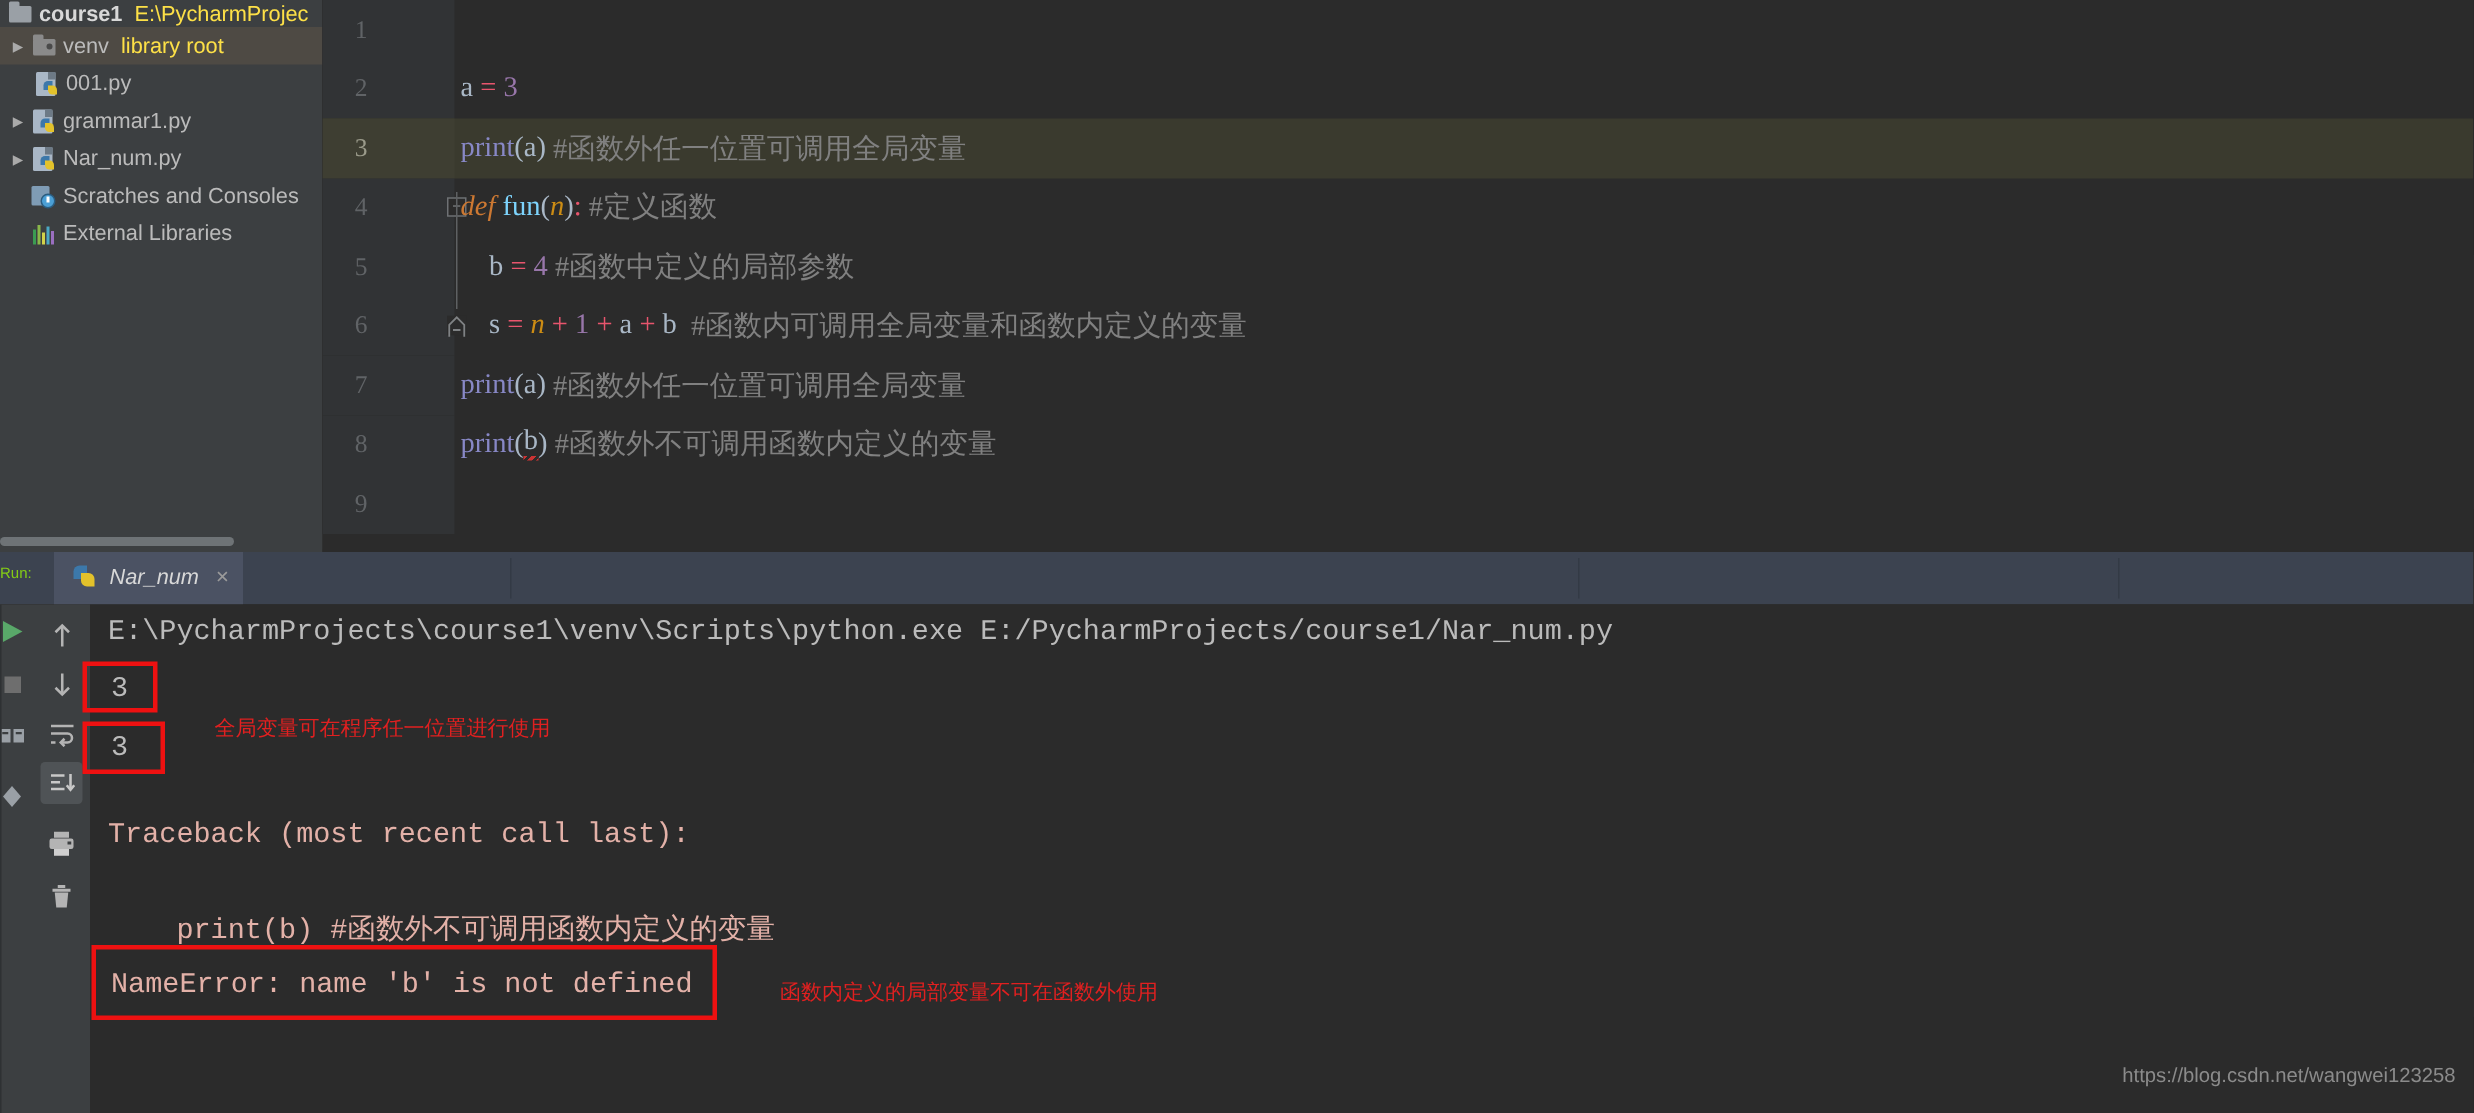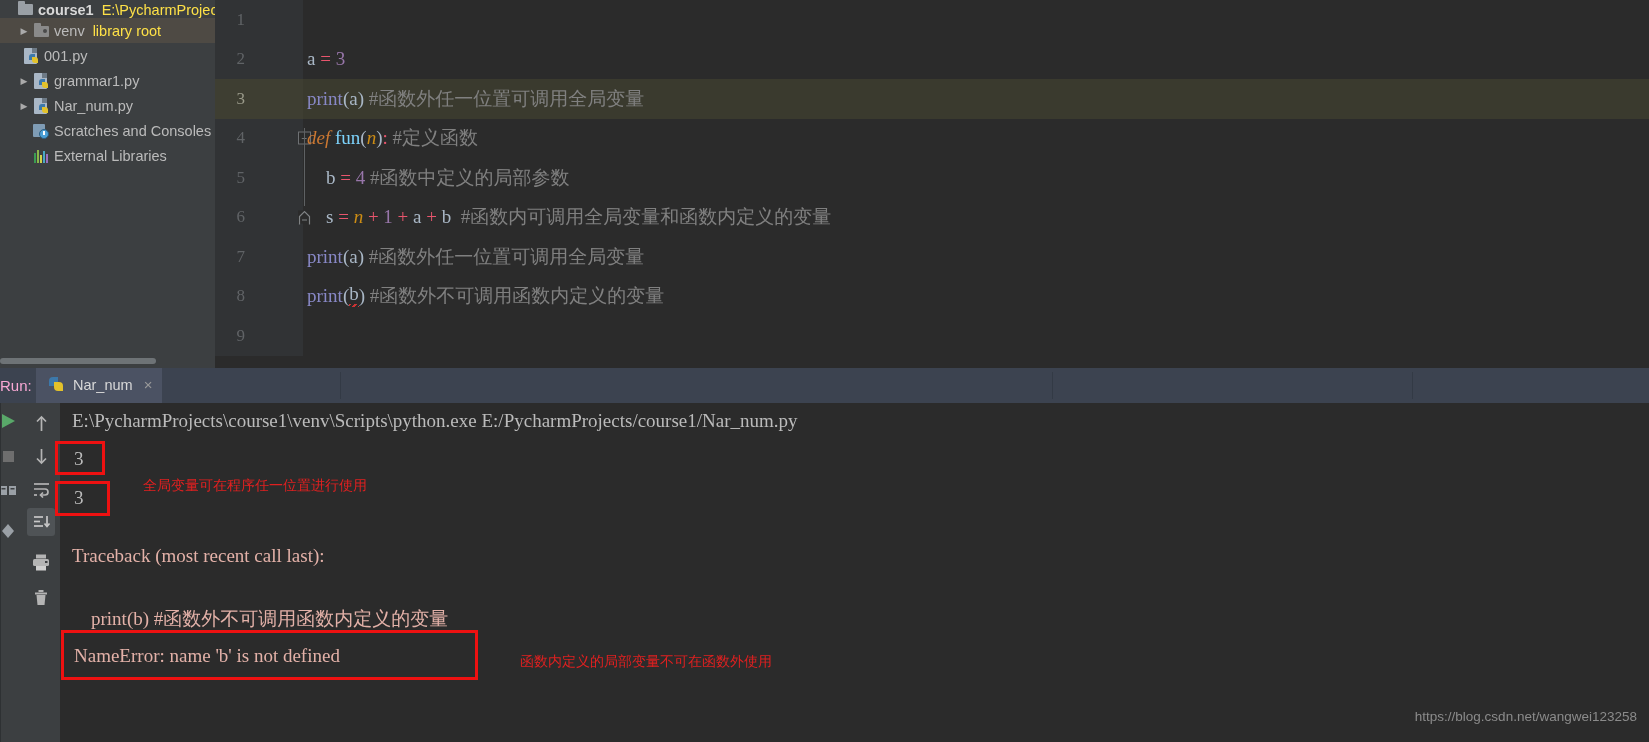--- a/index.html
+++ b/index.html
@@ -12,21 +12,21 @@
   #root { position: relative; width: 1649px; height: 742px; background: #2b2b2b; }
 
   
   .project-panel {
     position: absolute; left: 0; top: 0; width: 215px; height: 368px;
     background: #3c3f41; overflow: hidden;
   }
   .tree-row {
     position: relative; height: 25px; display: flex; align-items: center;
     white-space: nowrap; font-size: 14.5px; color: #bbbbbb;
-    padding-left: 16px;
+    padding-left: 4px;
   }
   .tree-row.selected { background: #4e4a44; }
   .tree-row.top-partial { height: 18px; align-items: flex-end; }
   .arrow {
     width: 16px; min-width: 16px; display: flex; align-items: center; justify-content: center;
     color: #aaaaaa; font-size: 9px;
   }
   .arrow.empty { color: transparent; }
   .ticon { width: 20px; min-width: 20px; height: 18px; position: relative; display:inline-block; }
 
@@ -149,27 +149,28 @@
     background-size: 100% 3px; background-repeat: repeat-x;
     background-position: 0 100%; padding-bottom:2px;
   }
 
   
   .run-header {
     position:absolute; left:0; top:368px; width:1649px; height:35px;
     background:#3c4350;
   }
   .run-label {
-    position:absolute; left:0; top:9px; font-size:15px; color:#f9a8d4;
+    position:absolute; left:0; top:9px; font-size:10px; color:#84cc16;
   }
   .run-tab {
     position:absolute; left:36px; top:0; height:35px;
     display:flex; align-items:center; gap:7px;
     padding:0 10px 0 12px; background:#4b5263;
     border-bottom:2px solid #4b5263;
+    font-style:italic;
   }
   .run-tab .pyico { width:18px; height:18px; position:relative; }
   .run-tab .pyico .s1 {
     position:absolute; left:1px; top:1px; width:9px; height:9px;
     background:#3c78aa; border-radius:4px 0 4px 0;
   }
   .run-tab .pyico .s2 {
     position:absolute; left:6px; top:6px; width:9px; height:9px;
     background:#e3c22b; border-radius:0 4px 0 4px;
   }
@@ -188,21 +189,21 @@
     position:absolute; left:22px; top:0; width:38px; height:339px; background:#3c3f41;
   }
   .tbtn {
     position:absolute; left:5px; width:28px; height:28px;
     display:flex; align-items:center; justify-content:center;
   }
   .tbtn.active { background:#4f5356; border-radius:3px; }
   .console {
     position:absolute; left:60px; top:0; width:1589px; height:339px;
     background:#2b2b2b;
-    font-family:Liberation Serif, serif;
+    font-family:Liberation Mono, monospace;
   }
   .cline {
     position:absolute; white-space:pre; font-size:19px; color:#bbbbbb;
   }
   .cline.err { color:#e3b1a8; }
   .clink {
     color:#8fa7c9; text-decoration:underline; font-style:italic;
   }
   .annot {
     position:absolute; color:#e02020; font-size:14px;

